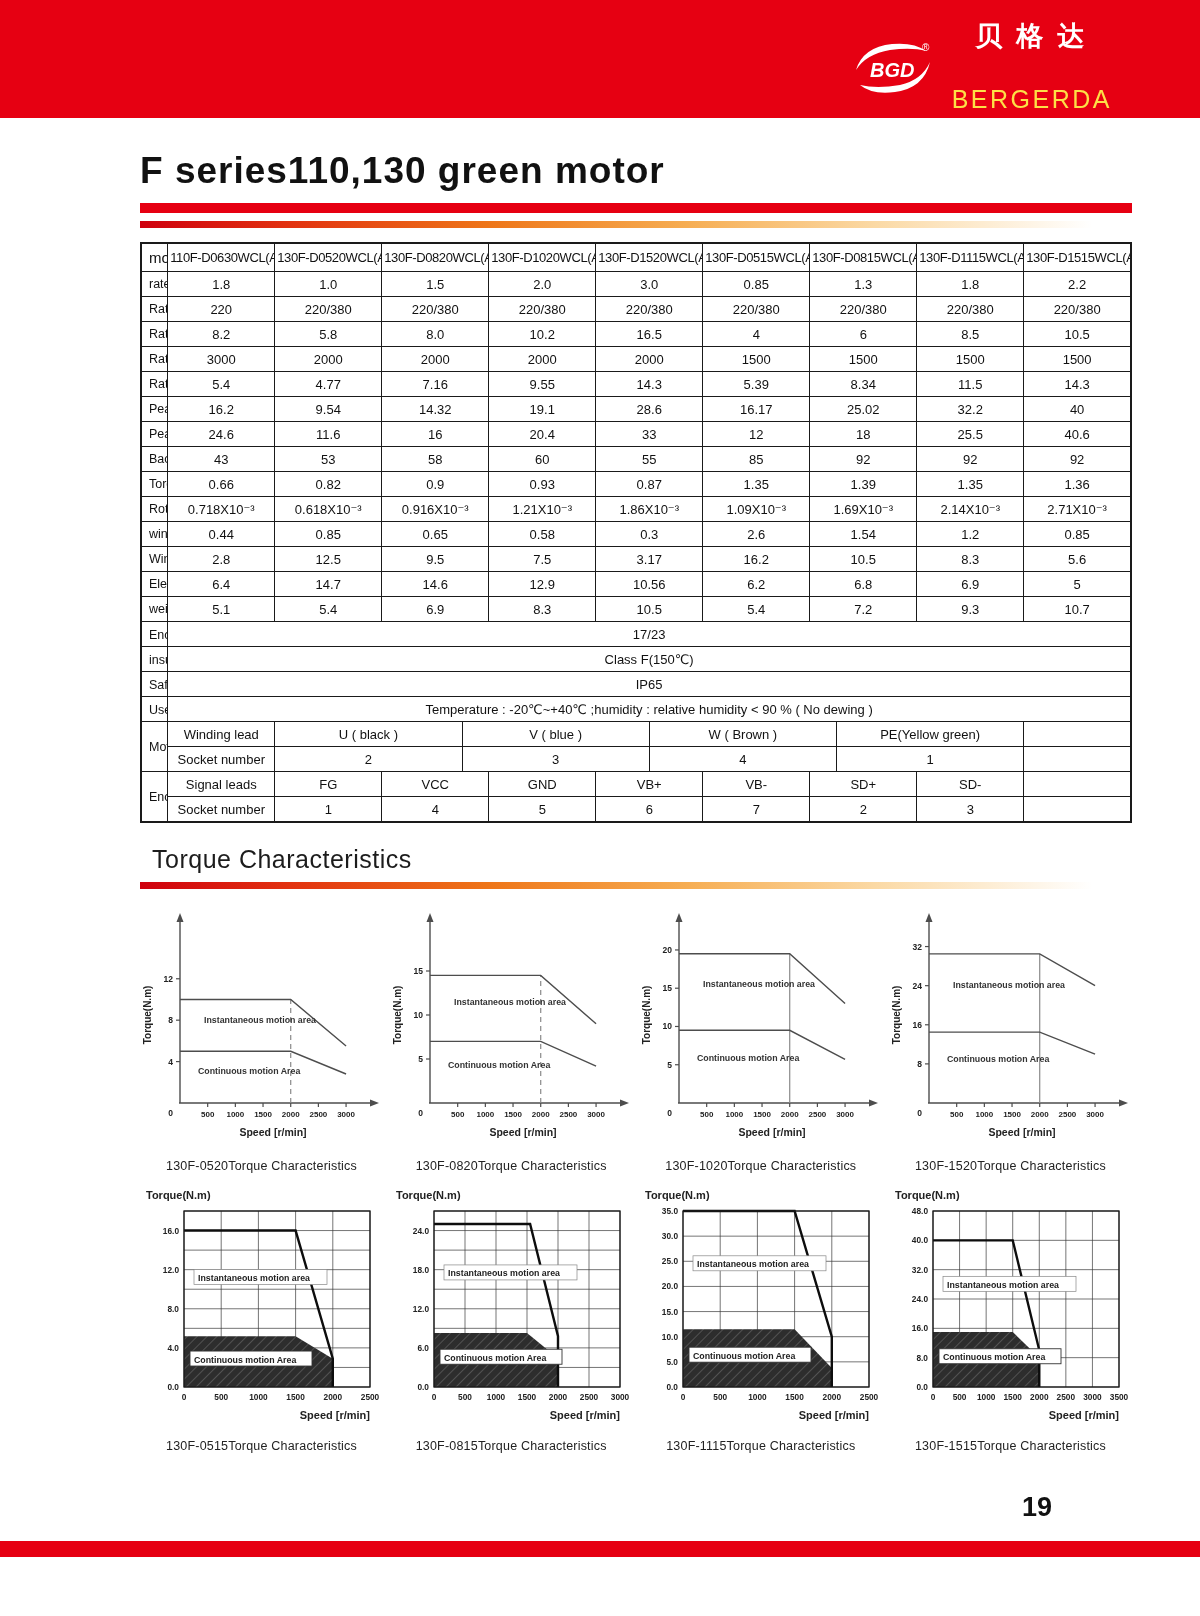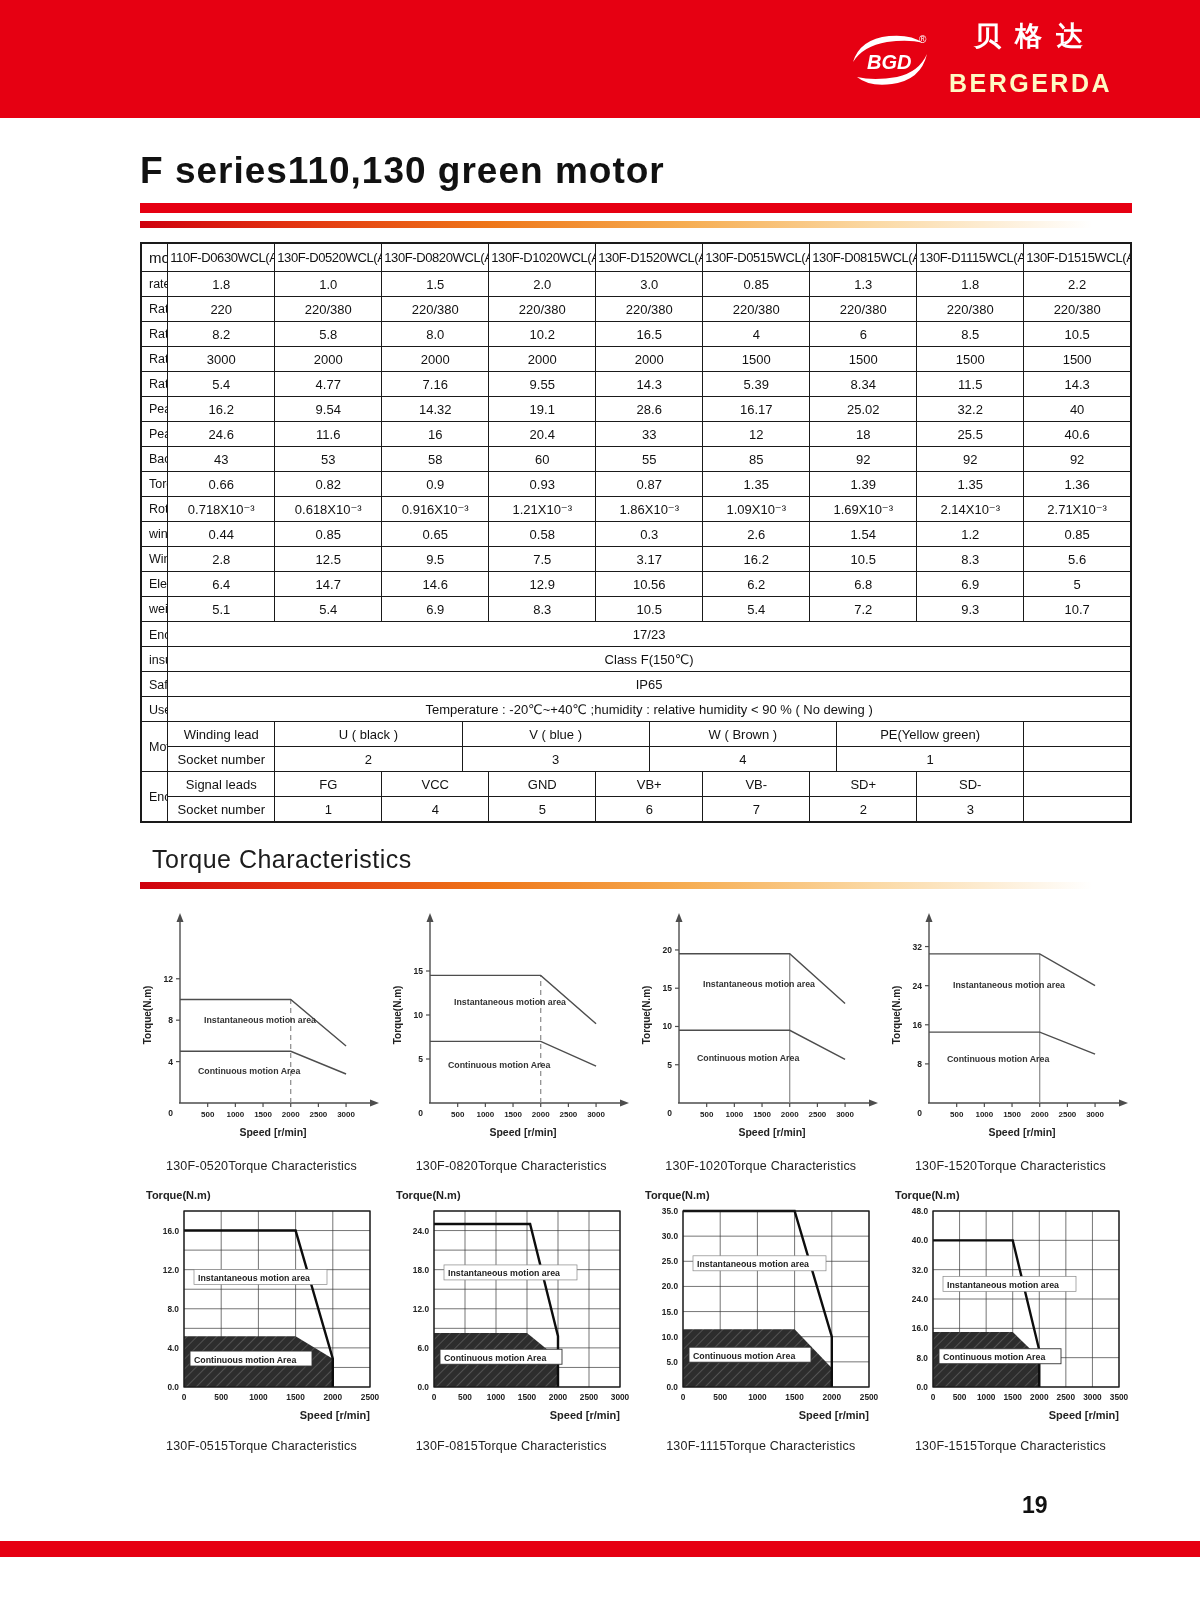--- a/index.html
+++ b/index.html
@@ -3,21 +3,21 @@
 <meta charset="utf-8">
 <style>
   html,body{margin:0;padding:0;background:#fff;}
   .page{position:relative;width:1200px;height:1616px;background:#ffffff;
         font-family:"Liberation Sans","DejaVu Sans",sans-serif;color:#1a1a1a;overflow:hidden;}
   
   .topbar{position:absolute;top:0;left:0;width:100%;height:118px;background:#e60012;}
   .logo{position:absolute;top:22px;right:88px;display:flex;align-items:center;gap:16px;}
   .logo-text{display:flex;flex-direction:column;align-items:center;line-height:1.1;gap:16px;}
   .logo-cn{color:#fff;font-size:27px;letter-spacing:14px;font-family:"Liberation Serif","DejaVu Serif",serif;font-weight:bold;white-space:nowrap;padding-left:10px;}
-  .logo-en{color:#fef9c3;font-size:25px;font-weight:bold;letter-spacing:2.5px;margin-top:2px;}
+  .logo-en{color:#fde047;font-size:25px;font-weight:normal;letter-spacing:2.5px;margin-top:18px;}
   
   .content{position:relative;margin-left:140px;width:992px;}
   .page-title{margin:0;padding-top:150px;font-size:37px;font-weight:bold;letter-spacing:1px;color:#111;}
   .title-rule{height:10px;background:#e60012;margin-top:11px;}
   .sec-head{margin:0;font-size:25px;font-weight:400;color:#1c1c1c;letter-spacing:0.5px;padding-left:12px;}
   .sec-head.spec{margin-top:29px;}
   .sec-head.torque{margin-top:22px;}
   .grad-rule{height:7px;margin-top:8px;
      background:linear-gradient(90deg,#cf000e 0%,#e23210 15%,#ee7518 35%,#f6ad52 55%,#fbd9a4 74%,#ffffff 96%);}
   
@@ -33,21 +33,21 @@
   tr.r-head td{height:27px;}
   td.merged{font-size:13.5px;}
   td.sub{font-size:10.5px;}
   
   .charts-row{display:flex;justify-content:space-between;margin-top:16px;}
   .charts-row.second{margin-top:12px;}
   .chart{width:243px;display:flex;flex-direction:column;align-items:center;}
   .chart svg{display:block;}
   .chart-caption{font-size:12.5px;color:#222;margin-top:2px;letter-spacing:0.2px;white-space:nowrap;}
   
-  .pageno{position:absolute;top:1492px;left:1022px;font-size:23px;font-weight:bold;color:#111;}
+  .pageno{position:absolute;top:1492px;left:1022px;font-size:27px;font-weight:bold;color:#111;}
   .footer-band{position:absolute;top:1541px;left:0;width:100%;height:16px;background:#e60012;}
 </style>
 </head>
 <body>
 
 <div class="page">
 
   <div class="topbar">
     <div class="logo">
       <svg width="86" height="60" viewBox="0 0 86 60">

